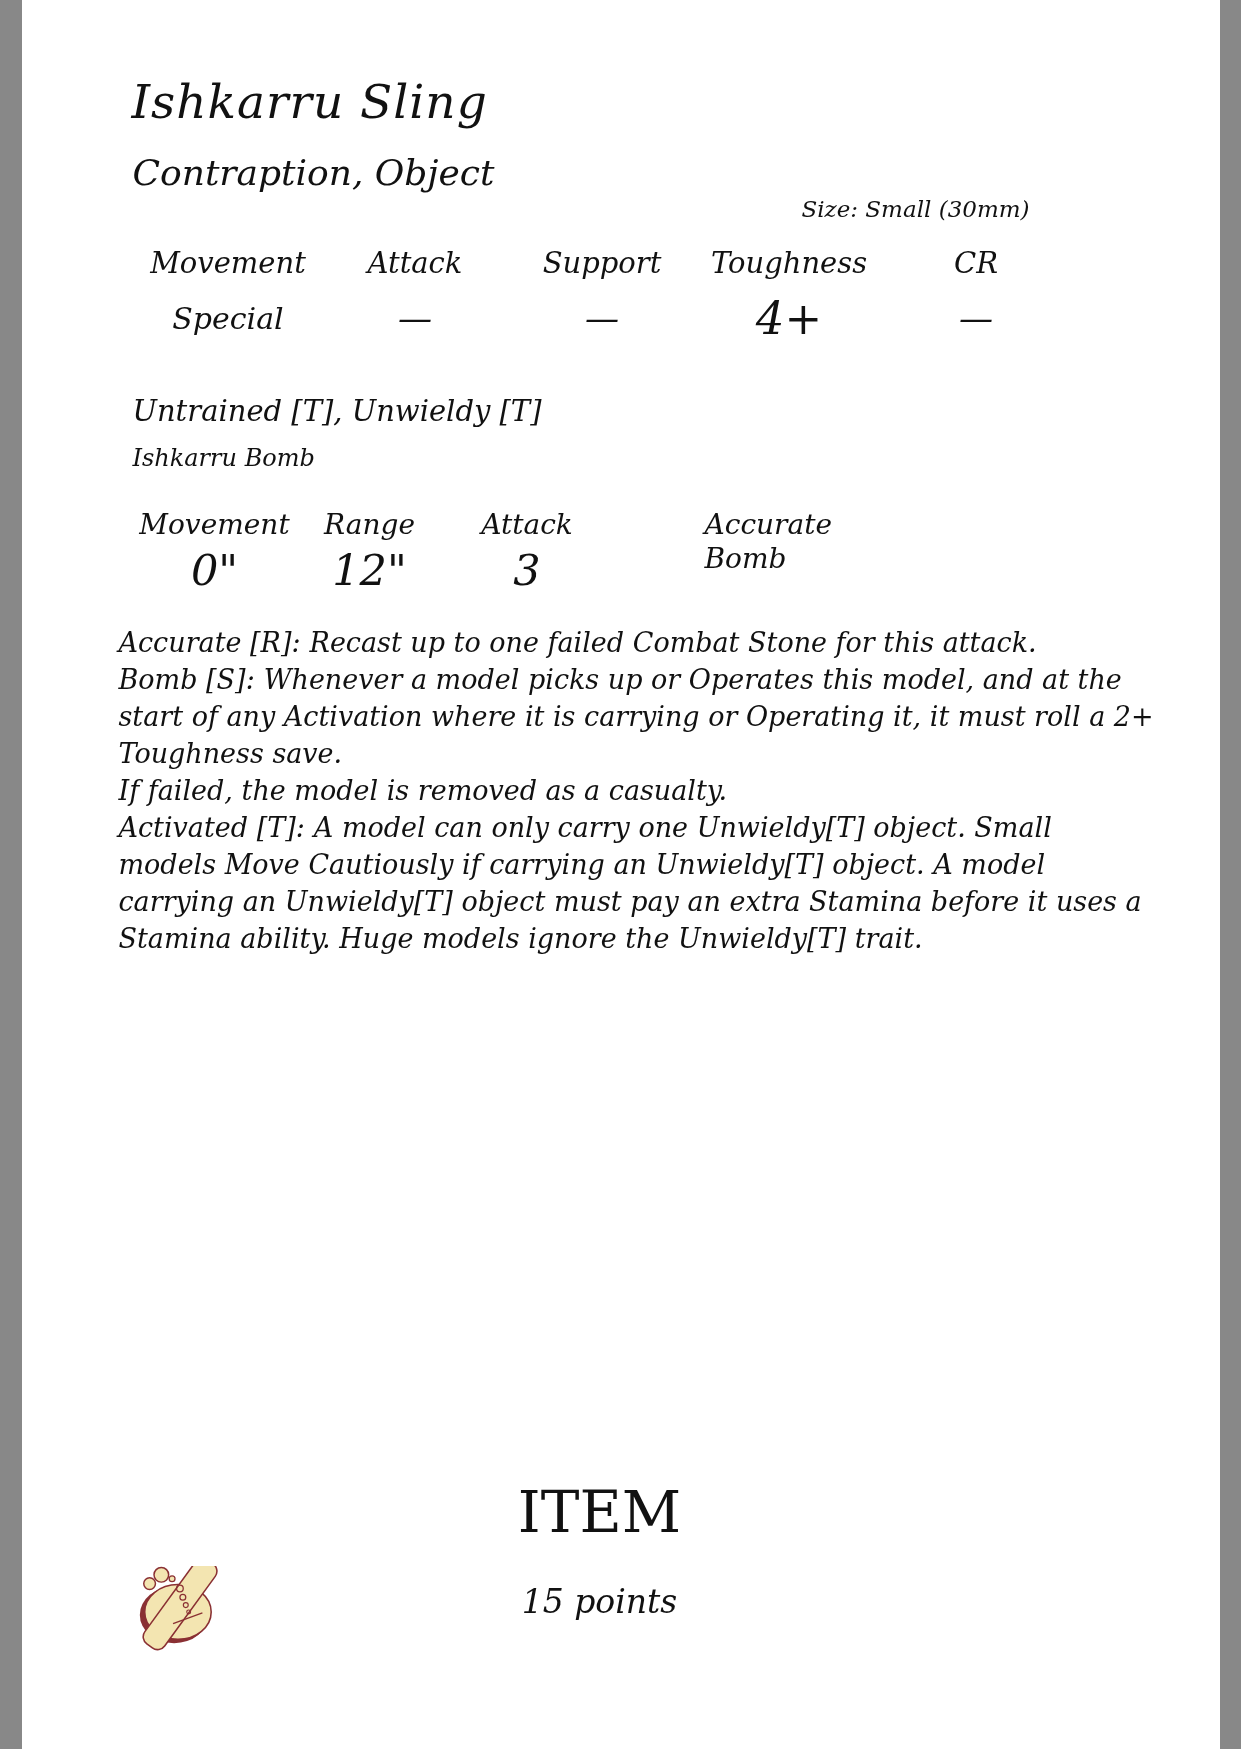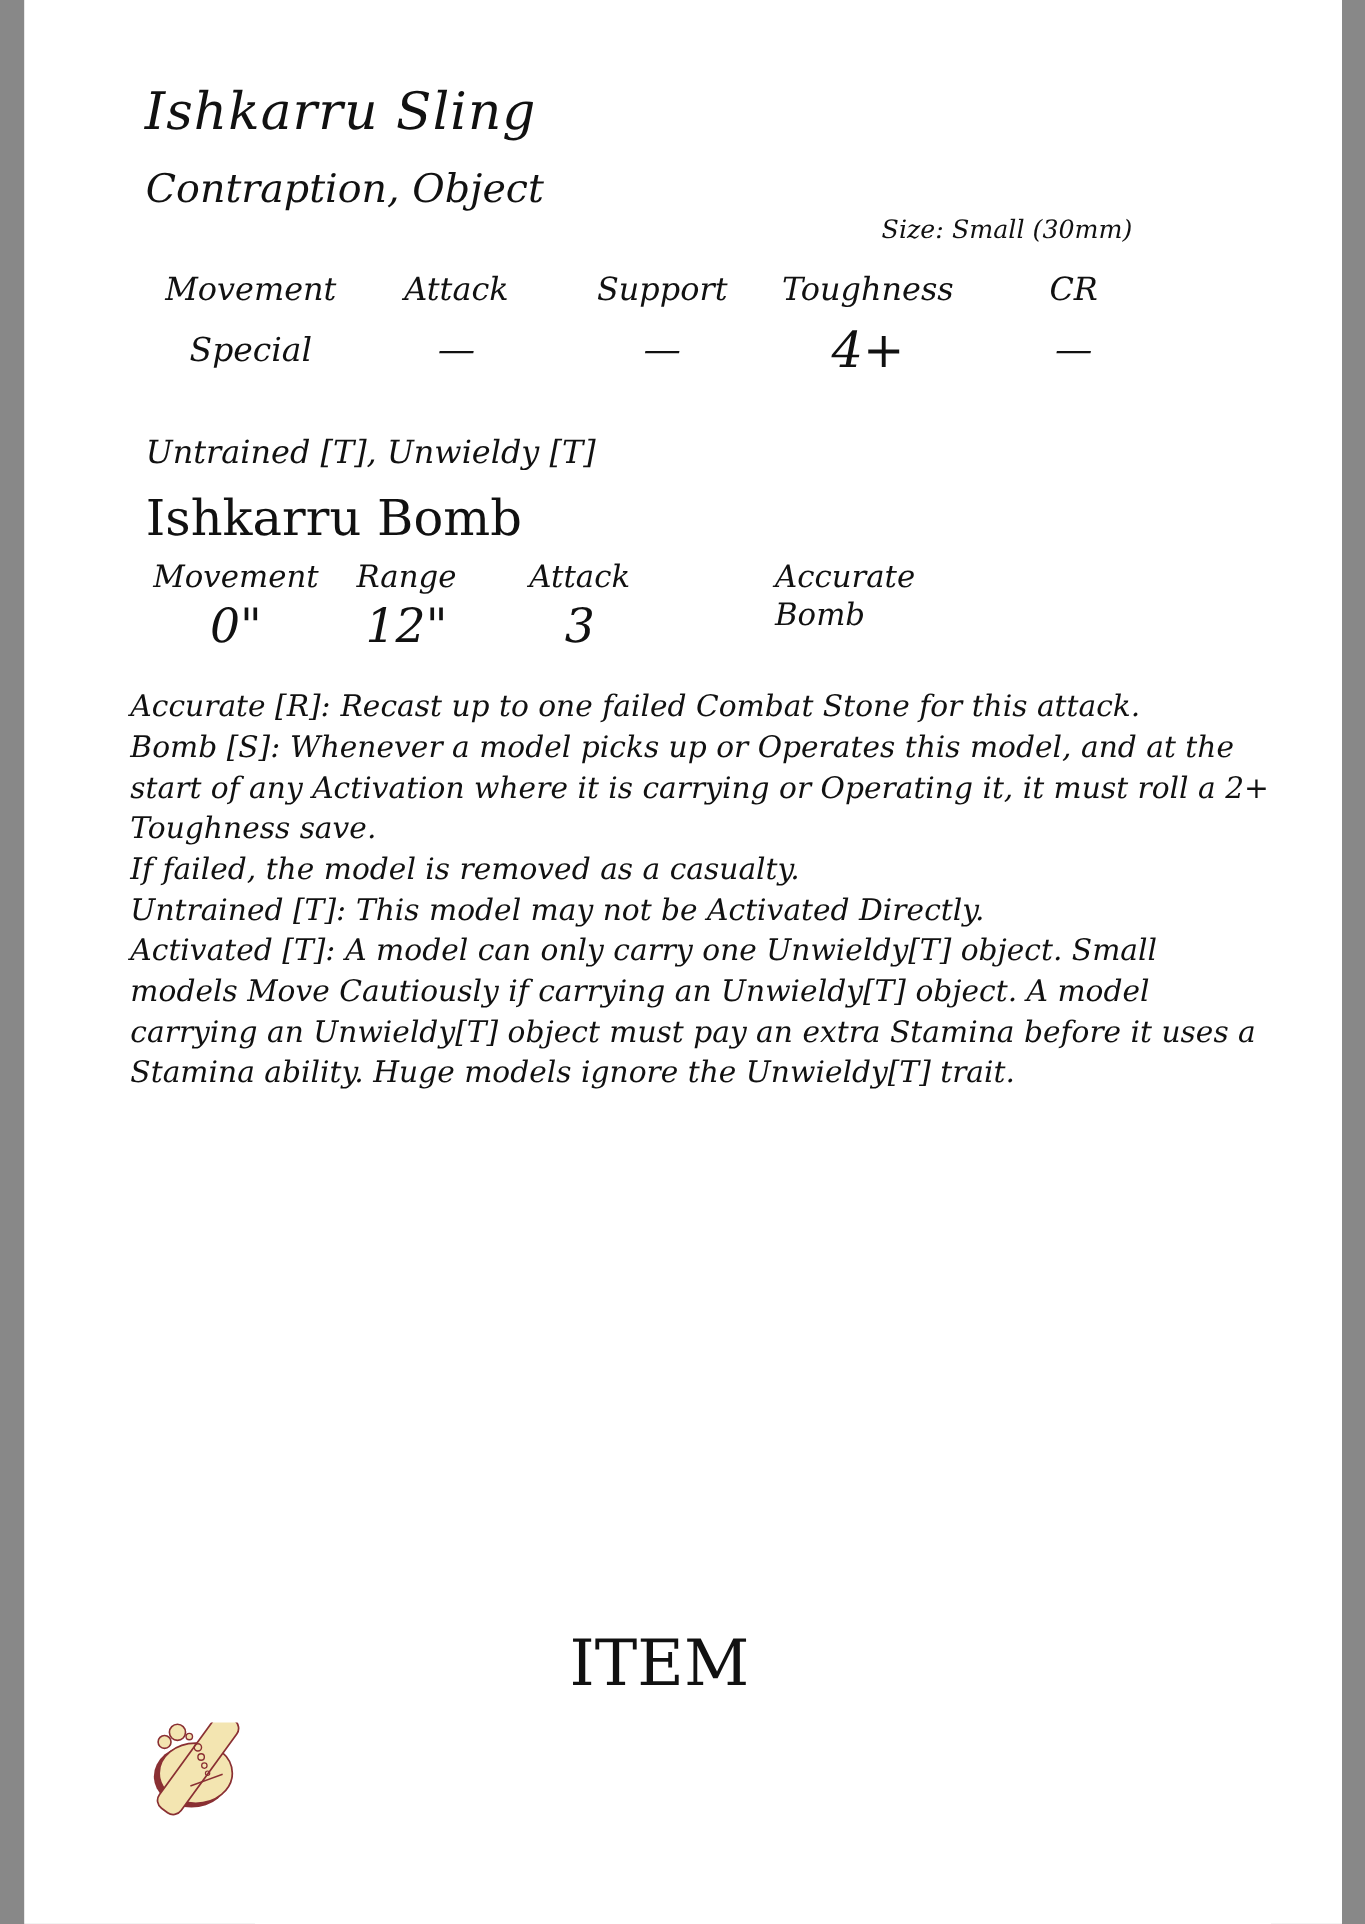--- a/index.html
+++ b/index.html
@@ -42,21 +42,21 @@
   .stats .val.big{font-size:45px;}
   .stats .val.dash{font-size:34px;}
 
   .traits-line{
     position:absolute;left:111px;top:366px;
     font-size:29px;font-style:italic;margin-top:28px;
   }
 
   .weapon-name{
     position:absolute;left:111px;top:444px;
-    font-size:45px;
+    font-size:24px;font-style:italic;
   }
   .weapon{
     position:absolute;left:113px;top:508px;width:820px;
     display:grid;
     grid-template-columns:160px 150px 165px 95px 180px;
     row-gap:4px;
   }
   .weapon .hdr{
     text-align:center;font-size:28px;font-style:italic;
   }
@@ -128,25 +128,25 @@
     <div class="val">0"</div>
     <div class="val">12"</div>
     <div class="val">3</div>
     <div></div>
   </div>
 
   <div class="abilities">
     <p><span class="ability-name">Accurate [R]:</span><span class="ability-text">Recast up to one failed Combat Stone for this attack.</span></p>
     <p><span class="ability-name">Bomb [S]:</span><span class="ability-text">Whenever a model picks up or Operates this model, and at the start of any Activation where it is carrying or Operating it, it must roll a 2+ Toughness save.
 If failed, the model is removed as a casualty.</span></p>
-    <p><span class="ability-name">Untrained [T]:</span><span class="ability-text">This model may not be Activated Directly.</span></p>
     <p><span class="ability-name">Activated [T]:</span><span class="ability-text">A model can only carry one Unwieldy[T] object. Small models Move Cautiously if carrying an Unwieldy[T] object. A model carrying an Unwieldy[T] object must pay an extra Stamina before it uses a Stamina ability. Huge models ignore the Unwieldy[T] trait.</span></p>
   </div>
 
   <div class="footer-category">ITEM</div>
+  <div class="footer-points">15 points</div>
 
   <svg class="faction-icon" viewBox="0 0 90 90" xmlns="http://www.w3.org/2000/svg">
 
     <ellipse cx="43" cy="50" rx="35" ry="29" fill="var(--icon-stroke,#8a3033)"></ellipse>
 
     <ellipse cx="47" cy="47" rx="34" ry="28" fill="var(--icon-fill,#f3e5b1)" stroke="var(--icon-stroke,#8a3033)" stroke-width="1.6"></ellipse>
 
     <g transform="rotate(36 45 42)">
       <rect x="34" y="-16" width="25" height="106" rx="9" fill="var(--icon-fill,#f3e5b1)" stroke="var(--icon-stroke,#8a3033)" stroke-width="1.6"></rect>
     </g>

